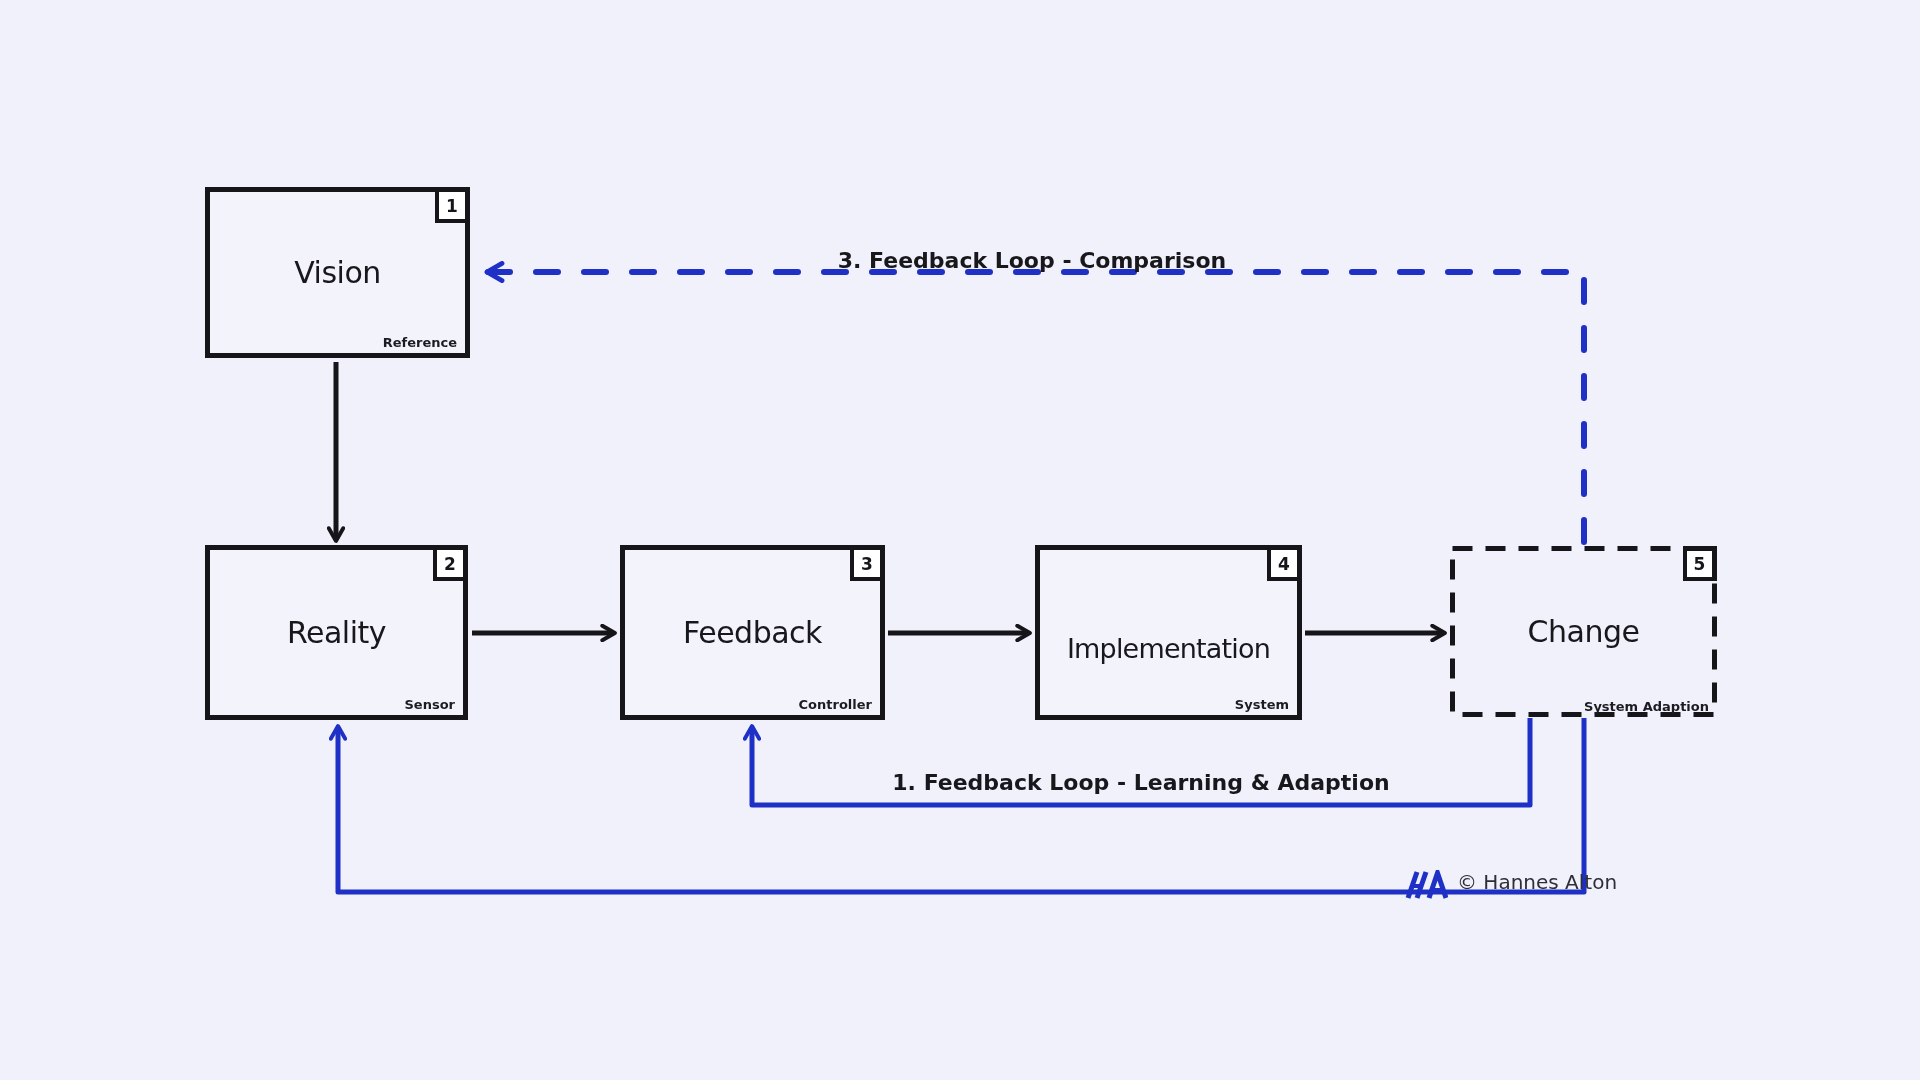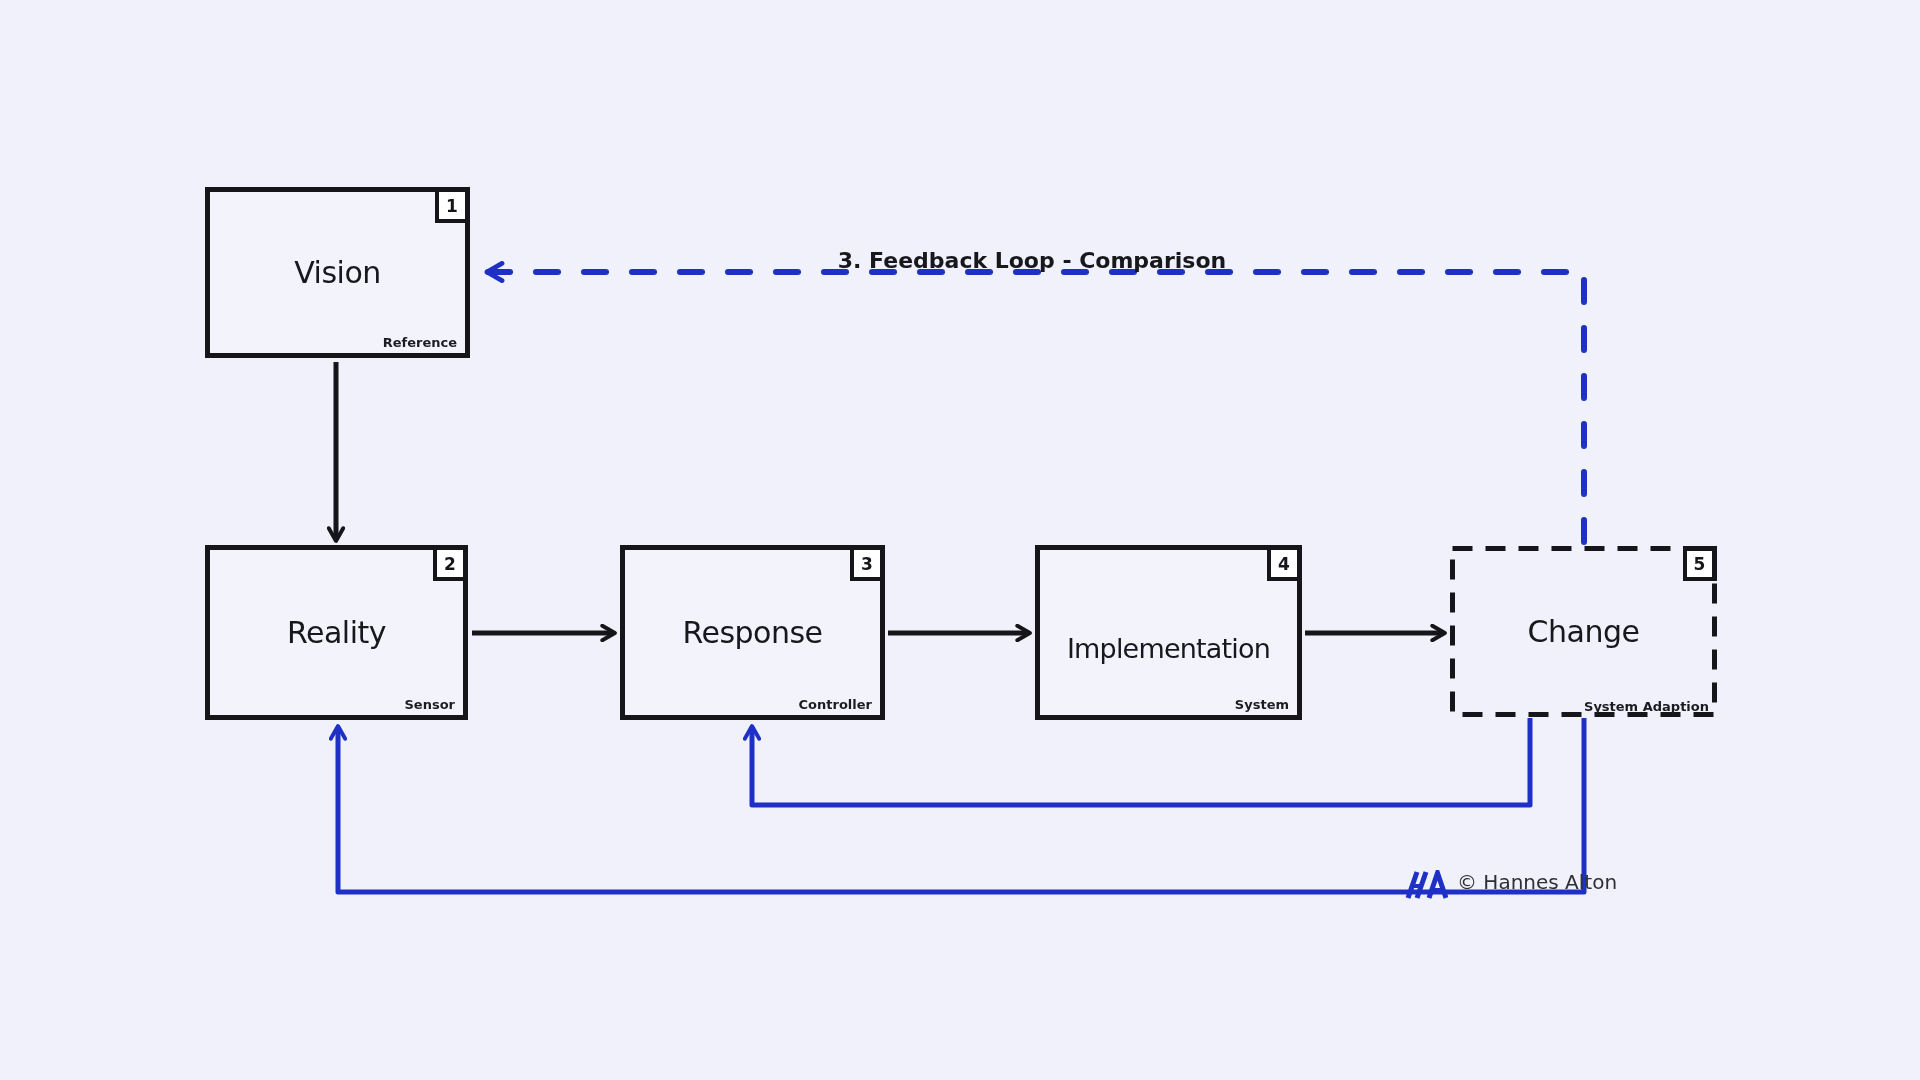--- a/index.html
+++ b/index.html
@@ -112,38 +112,39 @@
     <div class="node-role">Reference</div>
   </div>
 
   <div class="node node-reality">
     <div class="node-label">Reality</div>
     <div class="node-badge">2</div>
     <div class="node-role">Sensor</div>
   </div>
 
   <div class="node node-planning">
-    <div class="node-label">Response</div>
+    <div class="node-label">Feedback</div>
     <div class="node-badge">3</div>
     <div class="node-role">Controller</div>
   </div>
 
   <div class="node node-implementation">
     <div class="node-label">Implementation</div>
     <div class="node-badge">4</div>
     <div class="node-role">System</div>
   </div>
 
   <div class="node dashed node-change">
     <div class="node-label">Change</div>
     <div class="node-badge">5</div>
     <div class="node-role">System Adaption</div>
   </div>
 
   <div class="loop-label loop3-label">3. Feedback Loop - Comparison</div>
+  <div class="loop-label loop1-label">1. Feedback Loop - Learning &amp; Adaption</div>
 
   <div class="credit">
     <svg width="46" height="30" viewBox="0 0 46 30">
       <g fill="none" stroke="#1e30c6" stroke-width="5">
         <path d="M6,28 L15,2"></path>
         <path d="M15,28 L24,2"></path>
         <path d="M9,16 L21,16" stroke-width="4"></path>
         <path d="M27,28 L35.5,3 L44,28"></path>
         <path d="M31.5,20 L40.5,20" stroke-width="4"></path>
       </g>

